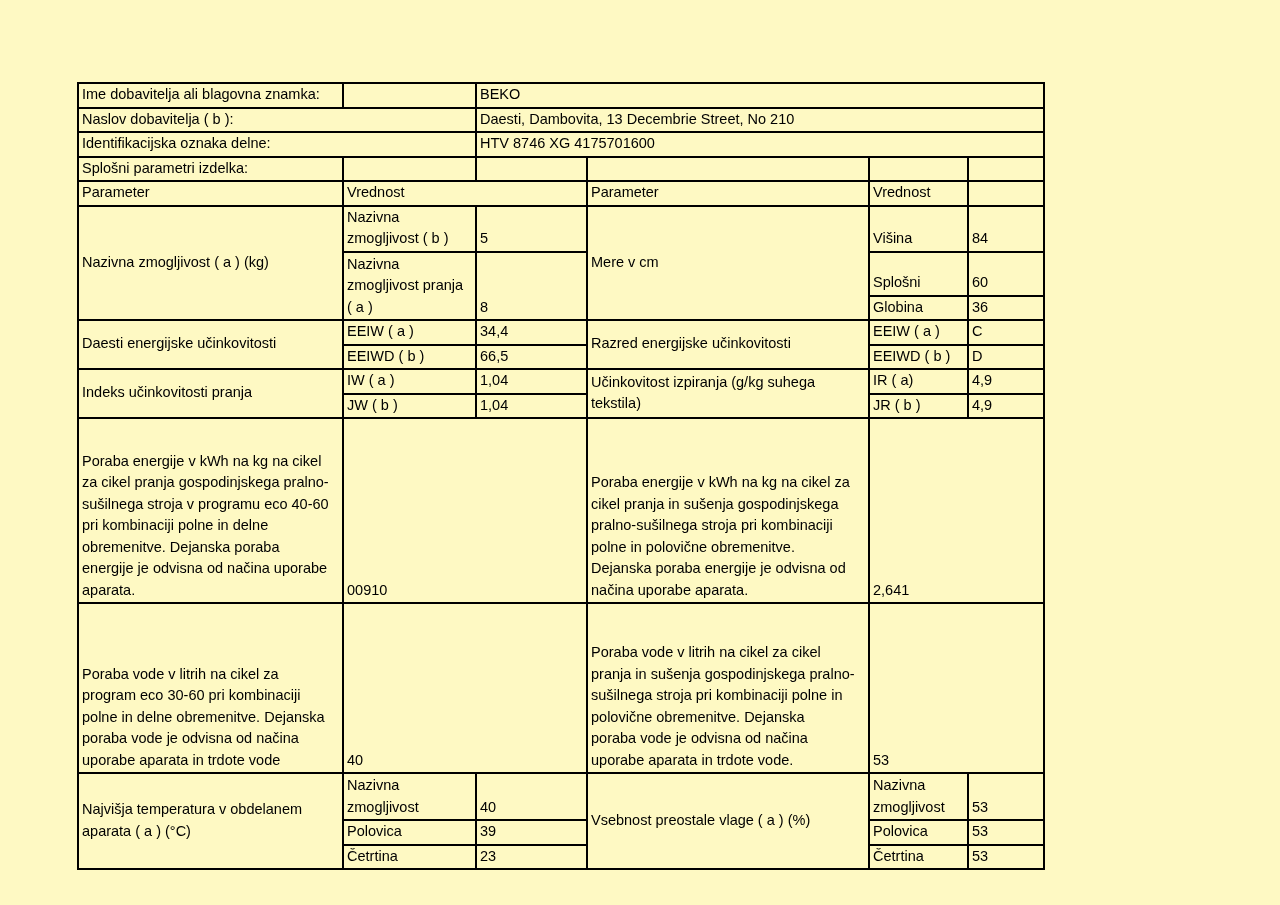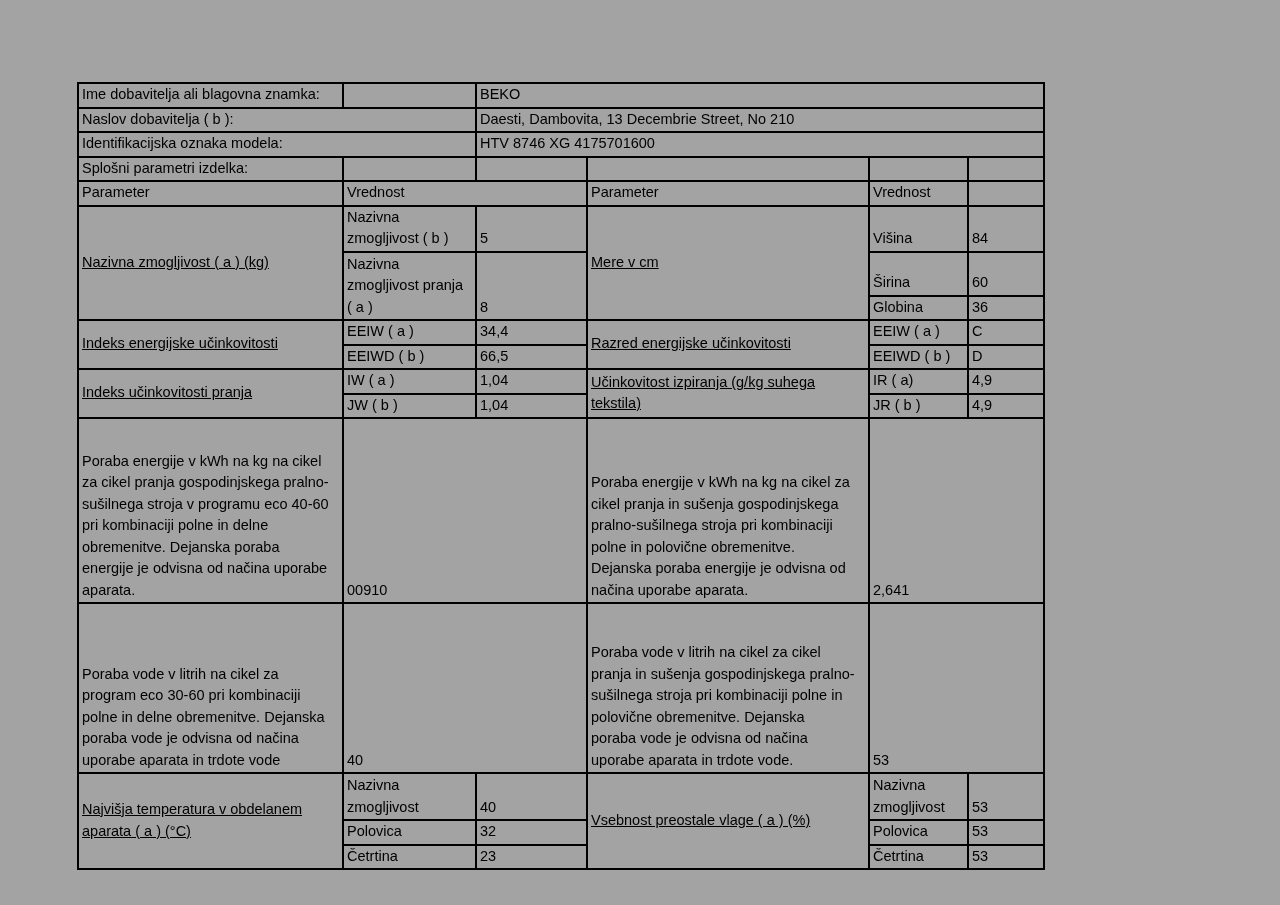--- a/index.html
+++ b/index.html
@@ -1,20 +1,20 @@
 <!DOCTYPE html>
 <html><head>
 <meta charset="utf-8">
 <style>
   html, body { margin: 0; padding: 0; background: #ffffff; }
   .page {
     position: relative;
     width: 1280px;
     height: 905px;
-    background: #a3a3a3;
+    background: #fef9c3;
     font-family: "Liberation Sans", sans-serif;
     color: #000000;
     overflow: hidden;
   }
   table.sheet {
     position: absolute;
     left: 77px;
     top: 82px;
     width: 966px;
     border-collapse: collapse;
@@ -25,21 +25,21 @@
   table.sheet td {
     border: 2px solid #000000;
     padding: 0 3px 1px 3px;
     vertical-align: bottom;
     text-align: left;
     overflow: hidden;
     box-sizing: border-box;
   }
   .ac { text-align: center; }
   .ar { text-align: right; }
-  .vc { vertical-align: middle !important; text-decoration: underline; }
+  .vc { vertical-align: middle !important; }
   .pre { white-space: pre-line; }
 </style>
 </head>
 <body>
 
 <div class="page">
   <table class="sheet">
     <colgroup>
       <col style="width:265px">
       <col style="width:133px">
@@ -55,21 +55,21 @@
       <td></td>
       <td colspan="4" class="ac">BEKO</td>
     </tr>
 
     <tr style="height:23px">
       <td colspan="2" class="ac">Naslov dobavitelja ( b ):</td>
       <td colspan="4" class="ac">Daesti, Dambovita, 13 Decembrie Street, No 210</td>
     </tr>
 
     <tr style="height:19px">
-      <td colspan="2" class="ac">Identifikacijska oznaka modela:</td>
+      <td colspan="2" class="ac">Identifikacijska oznaka delne:</td>
       <td colspan="4" class="ac">HTV 8746 XG 4175701600</td>
     </tr>
 
     <tr style="height:21px">
       <td>Splošni parametri izdelka:</td>
       <td></td>
       <td></td>
       <td></td>
       <td></td>
       <td></td>
@@ -90,30 +90,30 @@
       <td class="ac">5</td>
       <td rowspan="3" class="ac vc">Mere v cm</td>
       <td>Višina</td>
       <td class="ac">84</td>
     </tr>
     <tr style="height:44px">
       <td rowspan="2" class="pre">Nazivna
 zmogljivost pranja
 ( a )</td>
       <td rowspan="2" class="ac">8</td>
-      <td>Širina</td>
+      <td>Splošni</td>
       <td class="ac">60</td>
     </tr>
     <tr style="height:19px">
       <td>Globina</td>
       <td class="ac">36</td>
     </tr>
 
     <tr style="height:23px">
-      <td rowspan="2" class="ac vc">Indeks energijske učinkovitosti</td>
+      <td rowspan="2" class="ac vc">Daesti energijske učinkovitosti</td>
       <td>EEIW ( a )</td>
       <td class="ac">34,4</td>
       <td rowspan="2" class="ac vc">Razred energijske učinkovitosti</td>
       <td>EEIW ( a )</td>
       <td class="ac">C</td>
     </tr>
     <tr style="height:22px">
       <td>EEIWD ( b )</td>
       <td class="ac">66,5</td>
       <td>EEIWD ( b )</td>
@@ -176,21 +176,21 @@
       <td class="pre">Nazivna
 zmogljivost</td>
       <td class="ar">40</td>
       <td rowspan="3" class="ac vc">Vsebnost preostale vlage ( a ) (%)</td>
       <td class="pre">Nazivna
 zmogljivost</td>
       <td class="ar">53</td>
     </tr>
     <tr style="height:21px">
       <td>Polovica</td>
-      <td class="ar">32</td>
+      <td class="ar">39</td>
       <td>Polovica</td>
       <td class="ar">53</td>
     </tr>
     <tr style="height:22px">
       <td>Četrtina</td>
       <td class="ar">23</td>
       <td>Četrtina</td>
       <td class="ar">53</td>
     </tr>
   </tbody>

